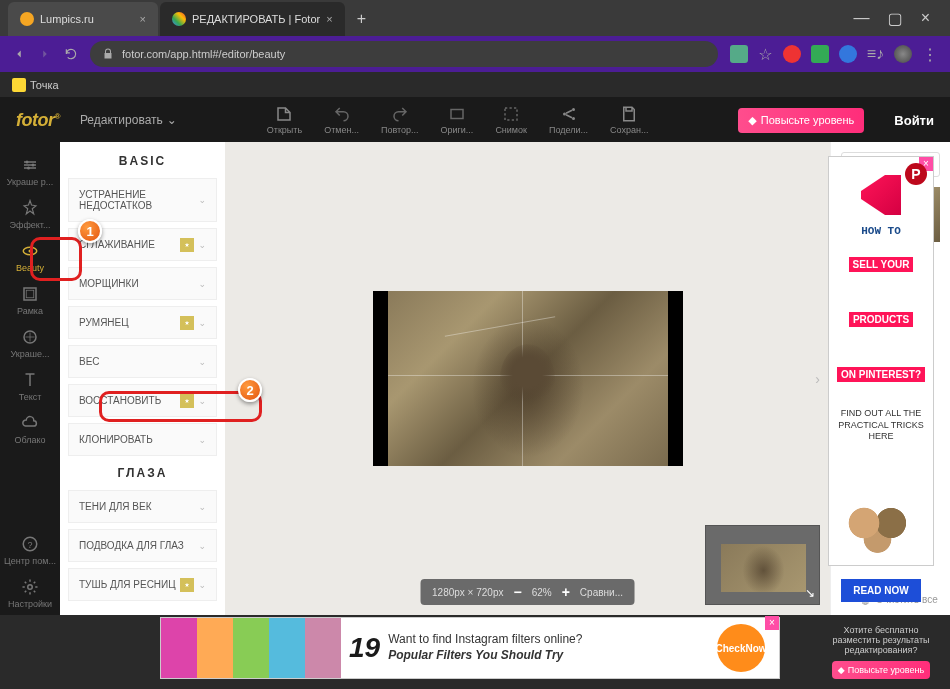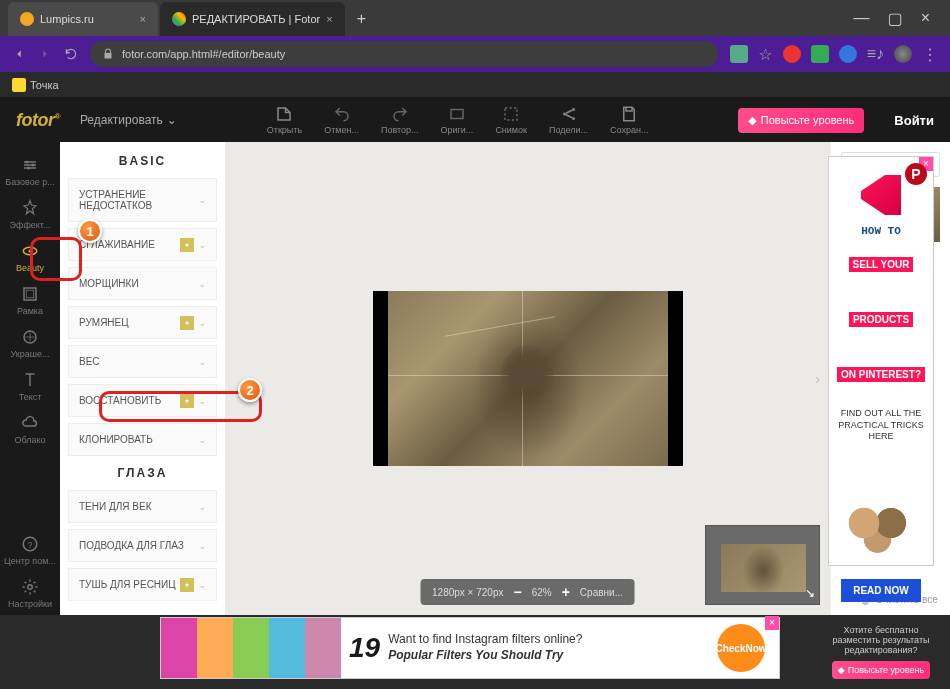--- a/index.html
+++ b/index.html
@@ -225,21 +225,21 @@
 
 <div class="fotor-body">
   <div class="side-nav">
     <div class="side-item">
         <svg viewBox="0 0 24 24">
           <path d="M4 8h16M4 12h16M4 16h16" stroke="#777" stroke-width="2"></path>
           <circle cx="8" cy="8" r="2"></circle>
           <circle cx="16" cy="12" r="2"></circle>
           <circle cx="10" cy="16" r="2"></circle>
         </svg>
-        <span>Базовое р...</span>
+        <span>Украше р...</span>
       </div>
     <div class="side-item">
         <svg viewBox="0 0 24 24">
           <path d="M12 2l2 6 6 1-5 4 2 7-5-4-5 4 2-7-5-4 6-1z" fill="none" stroke="#777" stroke-width="1.5"></path>
         </svg>
         <span>Эффект...</span>
       </div>
     <div class="side-item active">
         <svg viewBox="0 0 24 24">
           <ellipse cx="12" cy="12" rx="9" ry="5" fill="none" stroke="#d4af37" stroke-width="2"></ellipse>

